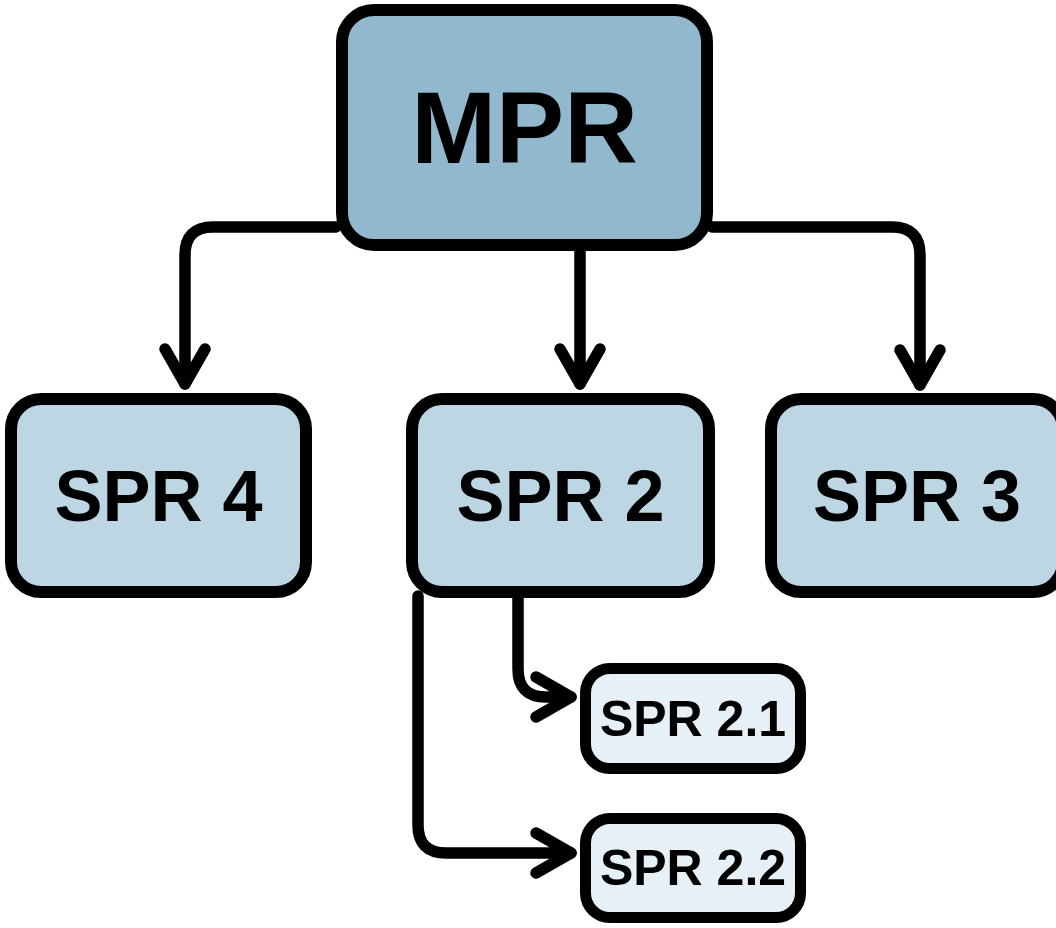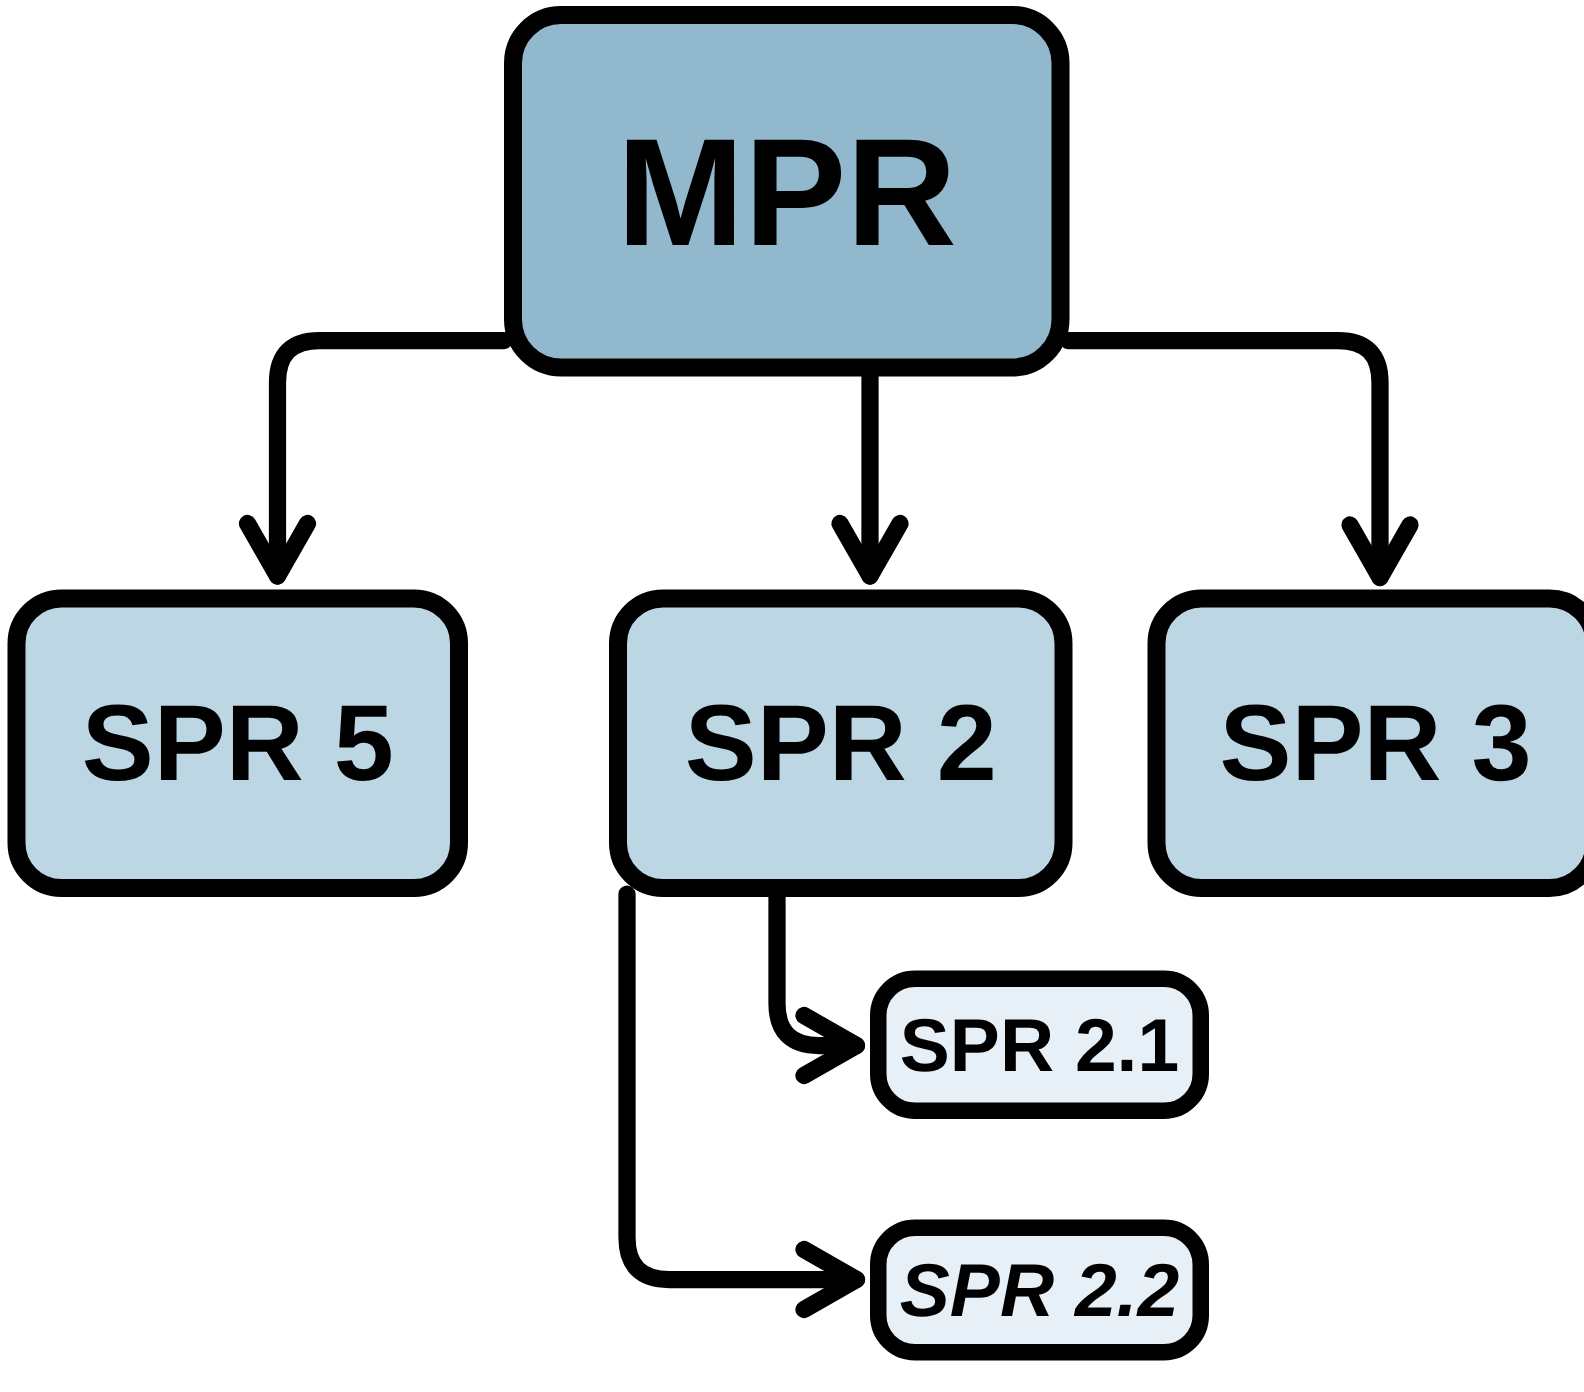--- a/index.html
+++ b/index.html
@@ -73,22 +73,22 @@
   .node-child2{left:373px;width:309px;margin-left:33px;}
   .node-child3{left:765px;width:304px;}
   .node-grandchild{
     left:580px;
     width:226px;
     background:var(--grandchild-fill);
     border:11px solid var(--outline);
     border-radius:30px;
     font-size:50px;
   }
-  .node-grandchild1{top:647px;height:99px;}
-  .node-grandchild2{top:813px;height:94px;font-style:italic;}
+  .node-grandchild1{top:663px;height:111px;}
+  .node-grandchild2{top:813px;height:110px;}
   .node-label{display:block;}
 </style>
 </head>
 <body>
 
 <div class="canvas">
 
   <svg class="edges-layer" width="1056" height="928" viewBox="0 0 1056 928" xmlns="http://www.w3.org/2000/svg">
     <defs>
       <marker id="arrowhead" markerUnits="userSpaceOnUse" markerWidth="100" markerHeight="70" refX="0" refY="0" orient="auto" overflow="visible">
@@ -100,21 +100,21 @@
     <path class="edge" d="M 712 227 L 892 227 Q 920 227 920 255 L 920 385" marker-end="url(#arrowhead)"></path>
     <path class="edge" d="M 518 596 L 518 669 Q 518 697 546 697 L 571 697" marker-end="url(#arrowhead)"></path>
     <path class="edge" d="M 418 596 L 418 825 Q 418 853 446 853 L 571 853" marker-end="url(#arrowhead)"></path>
   </svg>
 
   <div class="node node-root">
     <span class="node-label">MPR</span>
   </div>
 
   <div class="node node-child node-child1">
-    <span class="node-label">SPR 5</span>
+    <span class="node-label">SPR 4</span>
   </div>
 
   <div class="node node-child node-child2">
     <span class="node-label">SPR 2</span>
   </div>
 
   <div class="node node-child node-child3">
     <span class="node-label">SPR 3</span>
   </div>
 

